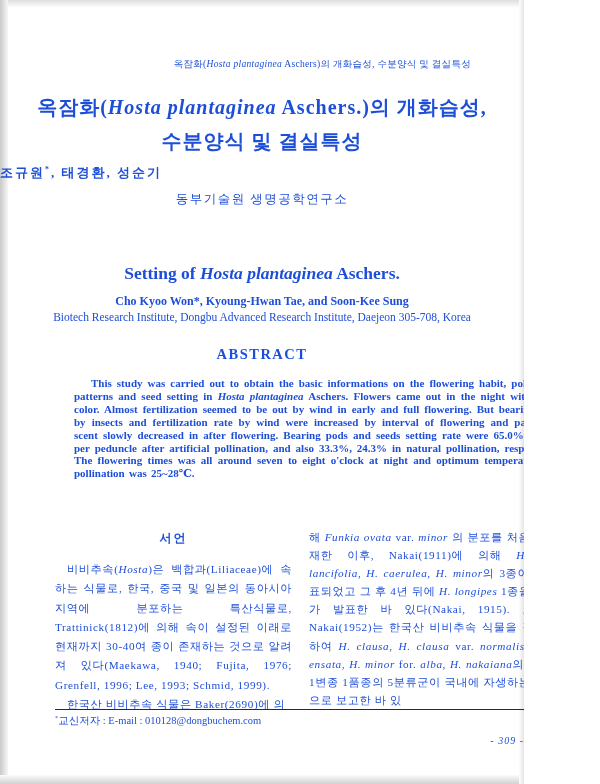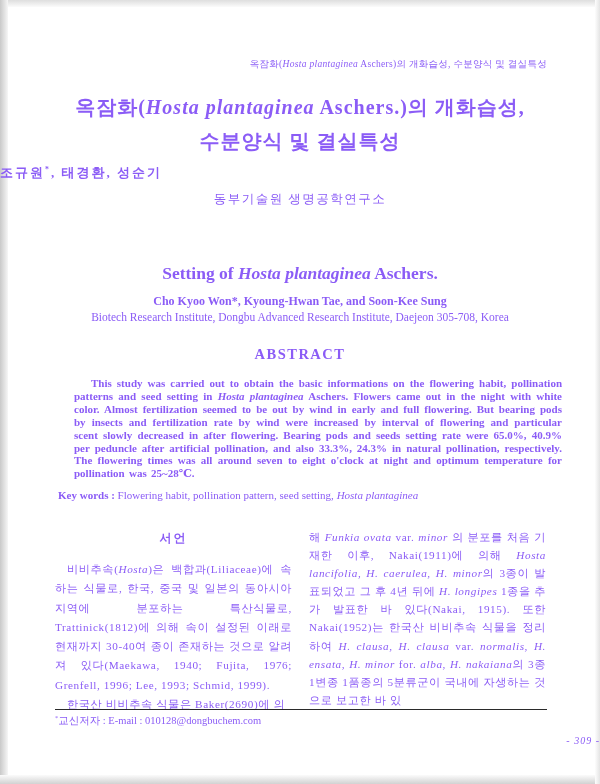--- a/index.html
+++ b/index.html
@@ -1,18 +1,18 @@
 <!DOCTYPE html>
 <html><head>
 <meta charset="utf-8">
 <style>
   html,body { margin:0; padding:0; background:#ffffff; }
   .page {
-    position:relative; width:600px; height:784px; background:#fff; overflow:hidden;
-    font-family:"Liberation Serif","DejaVu Serif",serif; color:#8b5cf6;
+    position:relative; width:524px; height:784px; background:#fff; overflow:hidden;
+    font-family:"Liberation Serif","DejaVu Serif",serif; color:#1d4ed8;
   }
   
   .edge-left  { position:absolute; left:0; top:0; bottom:0; width:8px;
                 background:linear-gradient(to right,#c9c9c9,#f6f6f6); }
   .edge-top   { position:absolute; top:0; left:0; right:0; height:7px;
                 background:linear-gradient(to bottom,#dedede,#fbfbfb); }
   .edge-bottom{ position:absolute; bottom:0; left:0; right:0; height:9px;
                 background:linear-gradient(to top,#d2d2d2,#fbfbfb); }
   .edge-right { position:absolute; right:0; top:0; bottom:0; width:5px;
                 background:linear-gradient(to left,#e4e4e4,#fdfdfd); }
@@ -75,24 +75,20 @@
   </div>
 
   <div class="abs authors-en">Cho Kyoo Won*, Kyoung-Hwan Tae, and Soon-Kee Sung</div>
 
   <div class="abs affiliation-en">Biotech Research Institute, Dongbu Advanced Research Institute, Daejeon 305-708, Korea</div>
 
   <div class="abs abstract-heading">ABSTRACT</div>
 
   <div class="abs abstract-body">This study was carried out to obtain the basic informations on the flowering habit, pollination patterns and seed setting in <i>Hosta plantaginea</i> Aschers. Flowers came out in the night with white color. Almost fertilization seemed to be out by wind in early and full flowering. But bearing pods by insects and fertilization rate by wind were increased by interval of flowering and particular scent slowly decreased in after flowering. Bearing pods and seeds setting rate were 65.0%, 40.9% per peduncle after artificial pollination, and also 33.3%, 24.3% in natural pollination, respectively. The flowering times was all around seven to eight o'clock at night and optimum temperature for pollination was 25~28℃.</div>
 
-  <div class="abs keywords">
-    <span class="kw-label">Key words :</span>
-    <span>Flowering habit, pollination pattern, seed setting, <i>Hosta plantaginea</i></span>
-  </div>
 
   <div class="abs columns">
     <div class="col left">
       <div class="intro-heading">서언</div>
       <p class="indent">비비추속(<i>Hosta</i>)은 백합과(Liliaceae)에 속하는 식물로, 한국, 중국 및 일본의 동아시아 지역에 분포하는 특산식물로, Trattinick(1812)에 의해 속이 설정된 이래로 현재까지 30-40여 종이 존재하는 것으로 알려져 있다(Maekawa, 1940; Fujita, 1976; Grenfell, 1996; Lee, 1993; Schmid, 1999).</p>
       <p class="indent">한국산 비비추속 식물은 Baker(2690)에 의</p>
     </div>
     <div class="col right">
       <p>해 <i>Funkia ovata</i> var. <i>minor</i> 의 분포를 처음 기재한 이후, Nakai(1911)에 의해 <i>Hosta lancifolia</i>, <i>H. caerulea</i>, <i>H. minor</i>의 3종이 발표되었고 그 후 4년 뒤에 <i>H. longipes</i> 1종을 추가 발표한 바 있다(Nakai, 1915). 또한 Nakai(1952)는 한국산 비비추속 식물을 정리하여 <i>H. clausa</i>, <i>H. clausa</i> var. <i>normalis</i>, <i>H. ensata</i>, <i>H. minor</i> for. <i>alba</i>, <i>H. nakaiana</i>의 3종 1변종 1품종의 5분류군이 국내에 자생하는 것으로 보고한 바 있</p>
     </div>

